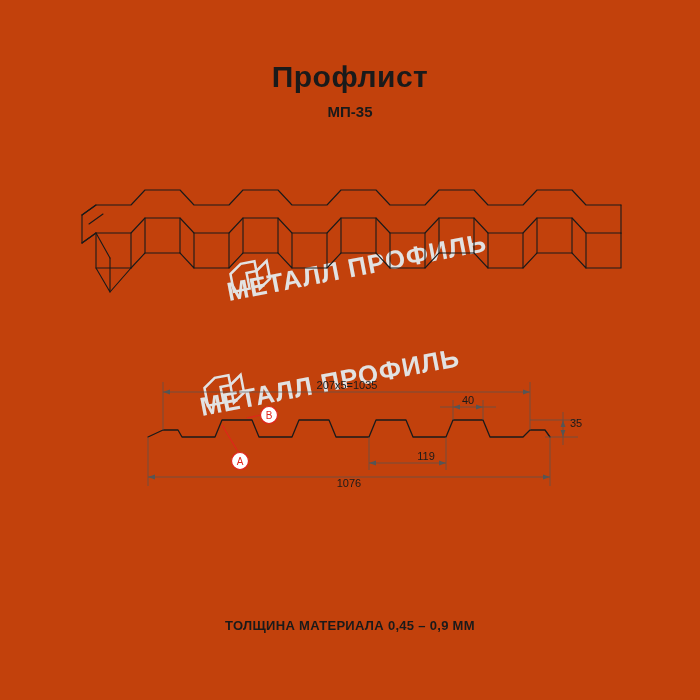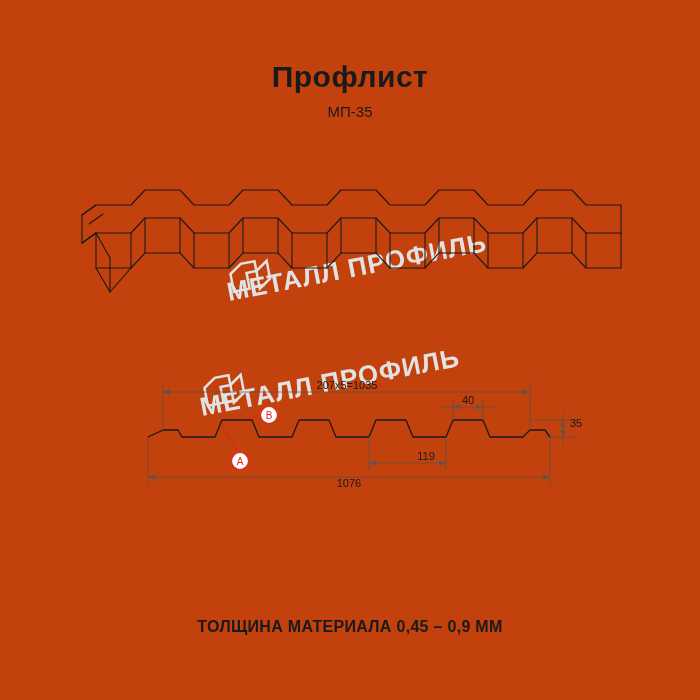--- a/index.html
+++ b/index.html
@@ -26,30 +26,30 @@
     color: #1a1a1a;
     letter-spacing: 0.5px;
   }
   .subtitle {
     position: absolute;
     top: 103px;
     left: 0;
     width: 700px;
     text-align: center;
     font-size: 15px;
-    font-weight: normal;
+    font-weight: bold;
     color: #1a1a1a;
   }
   .footer {
     position: absolute;
     top: 618px;
     left: 0;
     width: 700px;
     text-align: center;
-    font-size: 16px;
+    font-size: 13px;
     font-weight: bold;
     color: #1a1a1a;
     letter-spacing: 0.3px;
   }
   .svg-layer {
     position: absolute;
     top: 0;
     left: 0;
   }
   .wm {

